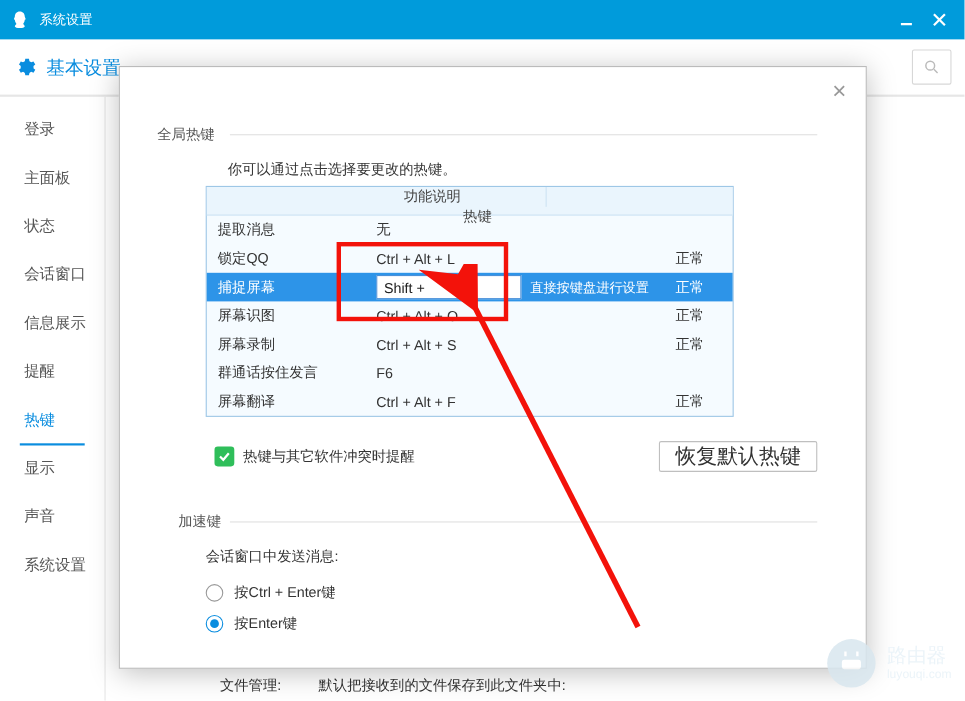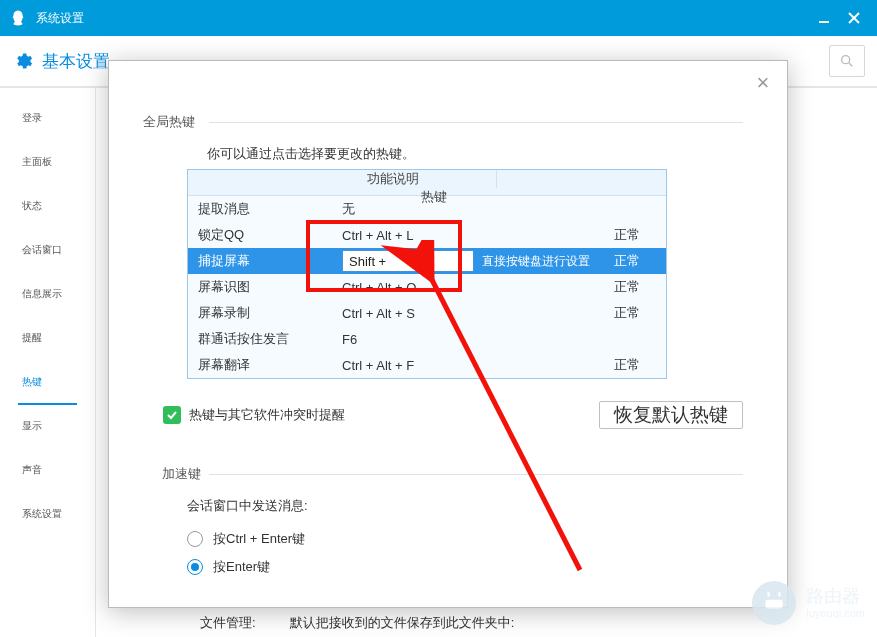--- a/index.html
+++ b/index.html
@@ -29,21 +29,21 @@
     width: 36px; height: 32px; border:1px solid #d7d7d7; border-radius:2px;
     display:flex; align-items:center; justify-content:center; background:#fff;
   }
 
   .content { display:flex; height: calc(637px - 36px - 52px); }
   .sidebar {
     width: 96px; border-right:1px solid #e6e6e6; padding-top:8px;
   }
   .side-item {
     height: 44px; display:flex; align-items:center; padding-left:22px;
-    font-size:10px; color:#555; cursor:pointer;
+    font-size:14px; color:#555; cursor:pointer;
   }
   .side-item.active { color:#0a8ddf; font-weight:500; border-bottom:0; }
   .side-item.active-underline { position:relative; }
   .side-item.active-underline::after {
     content:""; position:absolute; left:18px; right:18px; bottom:-1px; height:2px; background:#0a8ddf;
   }
 
   .main { flex:1; padding: 40px 30px 20px 30px; position:relative; }
   .modal {
     position:absolute; left:108px; top:60px; width:680px; height:548px;
@@ -80,21 +80,21 @@
   .hk-row .c2 { flex:1; padding-left:14px; color:#333; display:flex; align-items:center; gap:8px; }
   .hk-row .c3 { width:52px; color:#333; }
   .hk-row.sel { background:#2d94e8; color:#fff; }
   .hk-row.sel .c1, .hk-row.sel .c3 { color:#fff; }
   .hk-input {
     height:22px; width:132px; border:1px solid #4a90d9; background:#fff; color:#222;
     padding:0 6px; font-family:inherit; font-size:13px;
   }
   .hint { color:#fff; font-size:12px; }
 
-  .below-row { margin-left:20px; margin-top:22px; display:flex; align-items:center; }
+  .below-row { margin-left:52px; margin-top:22px; display:flex; align-items:center; }
   .chk {
     width:18px; height:18px; background:#2fbe5a; border-radius:3px; display:inline-flex;
     align-items:center; justify-content:center; margin-right:8px; flex-shrink:0;
   }
   .chk svg { stroke:#fff; }
   .chk-label { display:flex; align-items:center; color:#333; }
   .btn {
     border:1px solid #bfbfbf; background:#fff; height:28px; padding:0 14px;
     font-family:inherit; font-size:19px; color:#333; border-radius:2px; cursor:pointer;
   }

